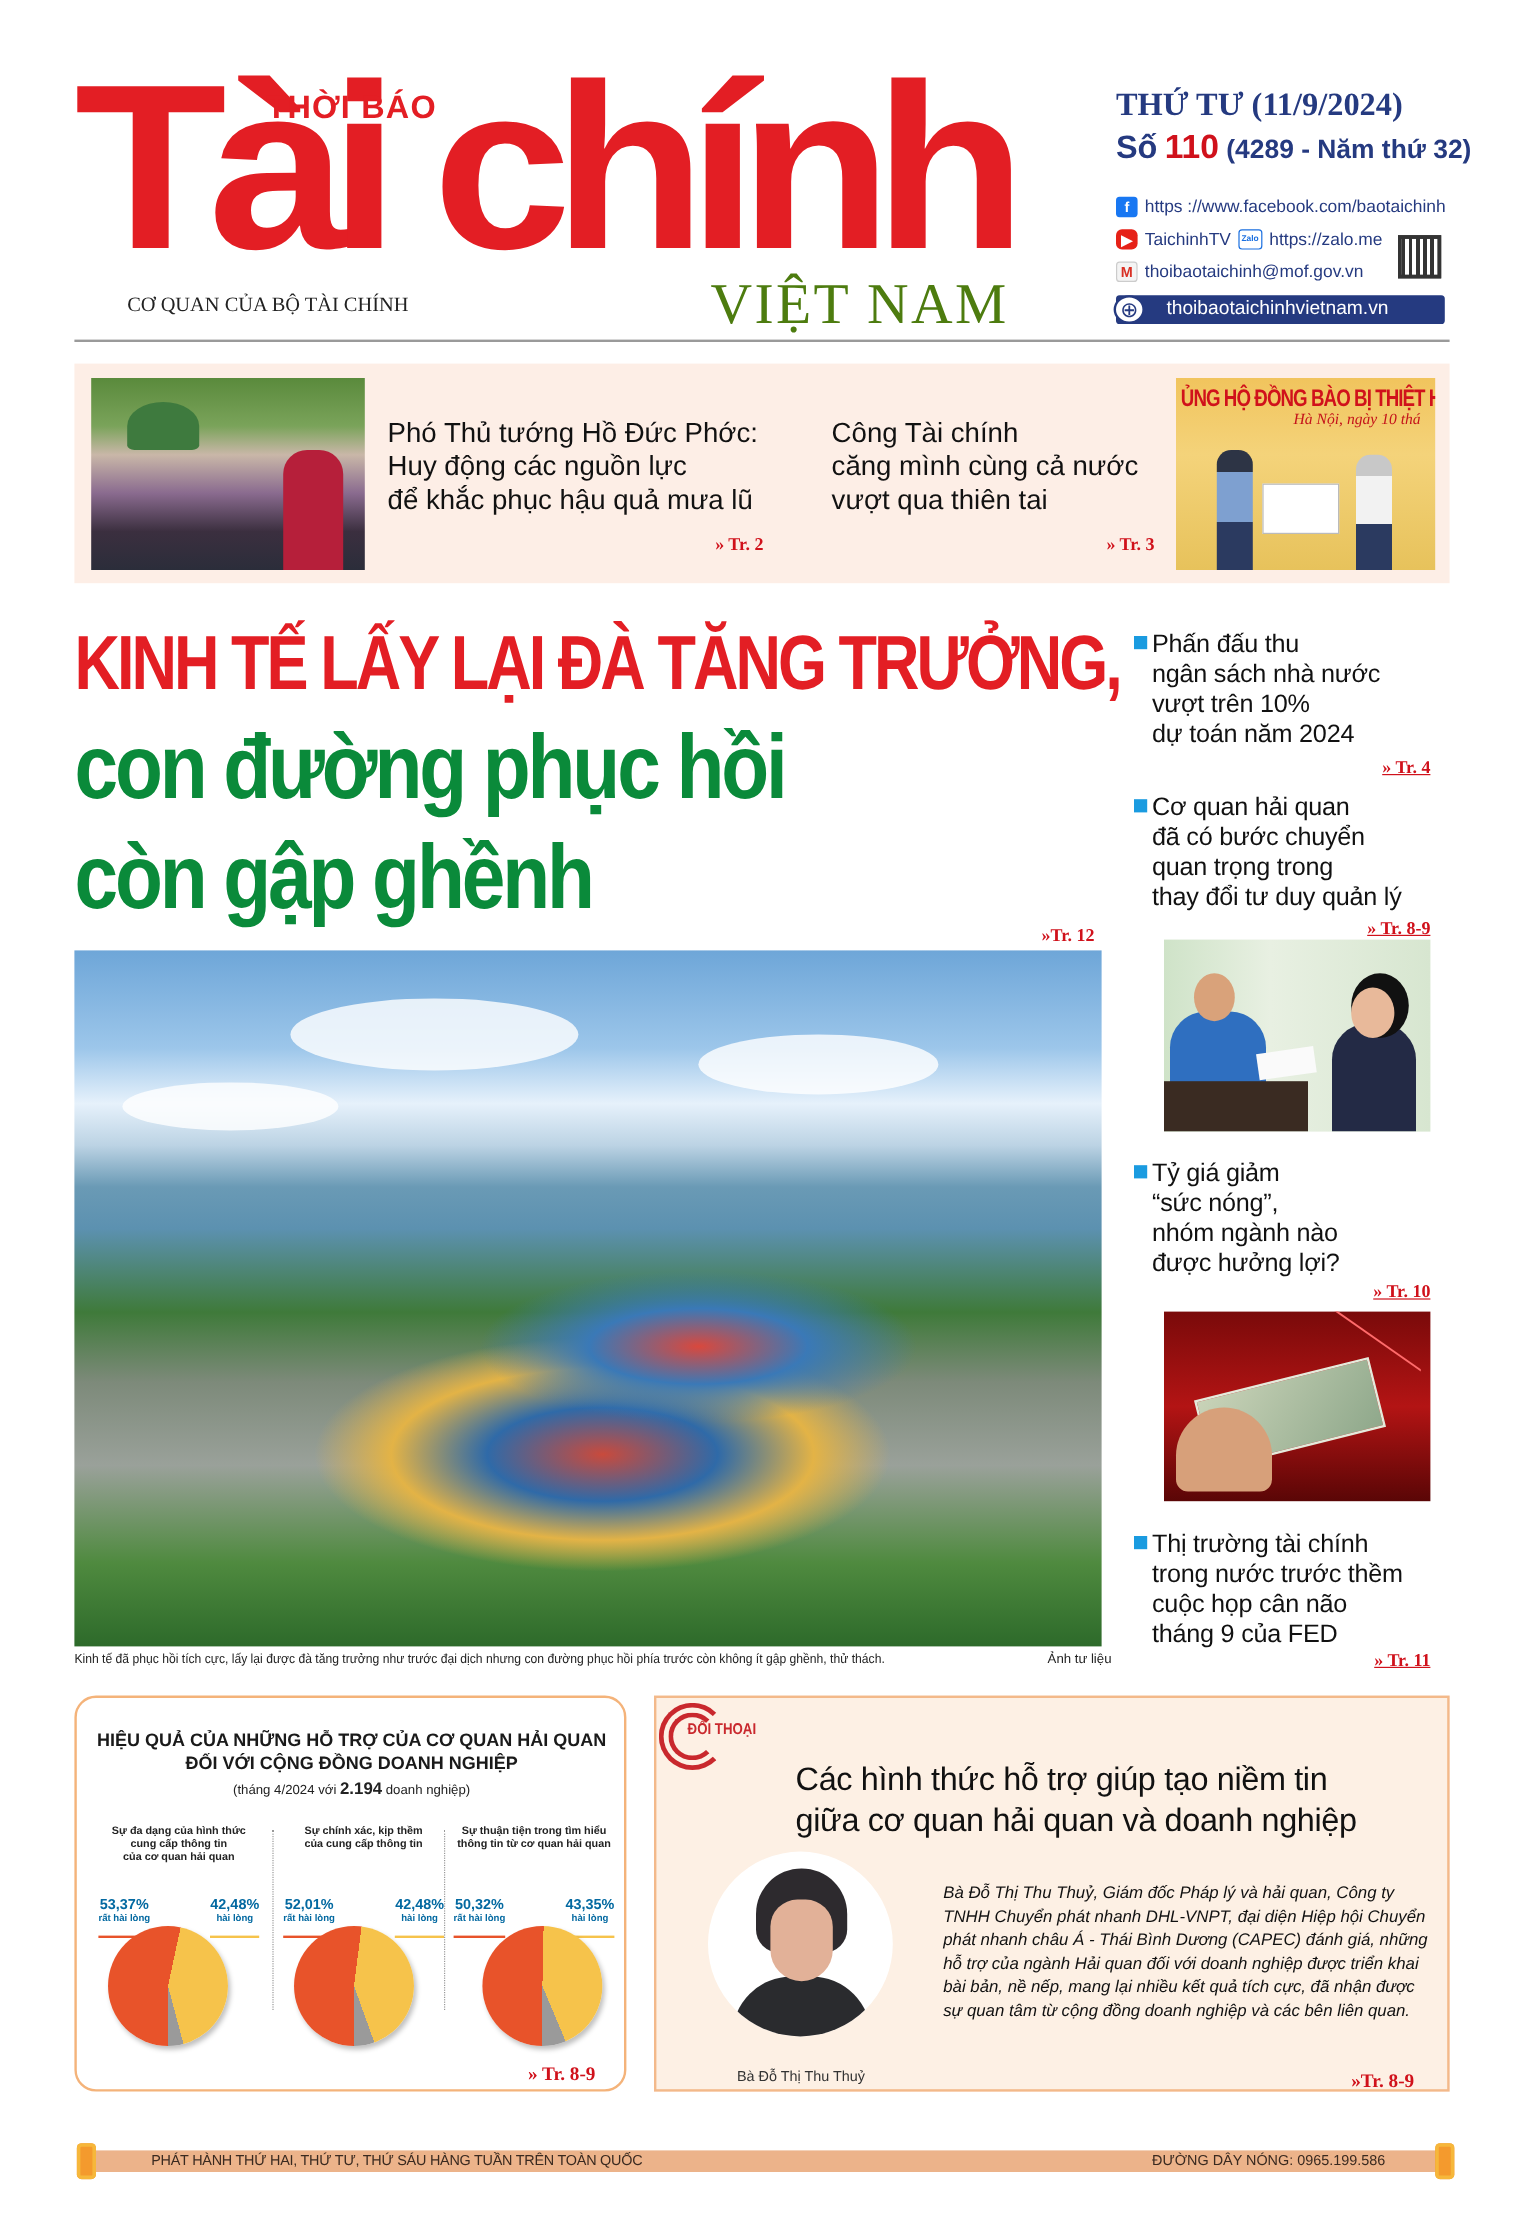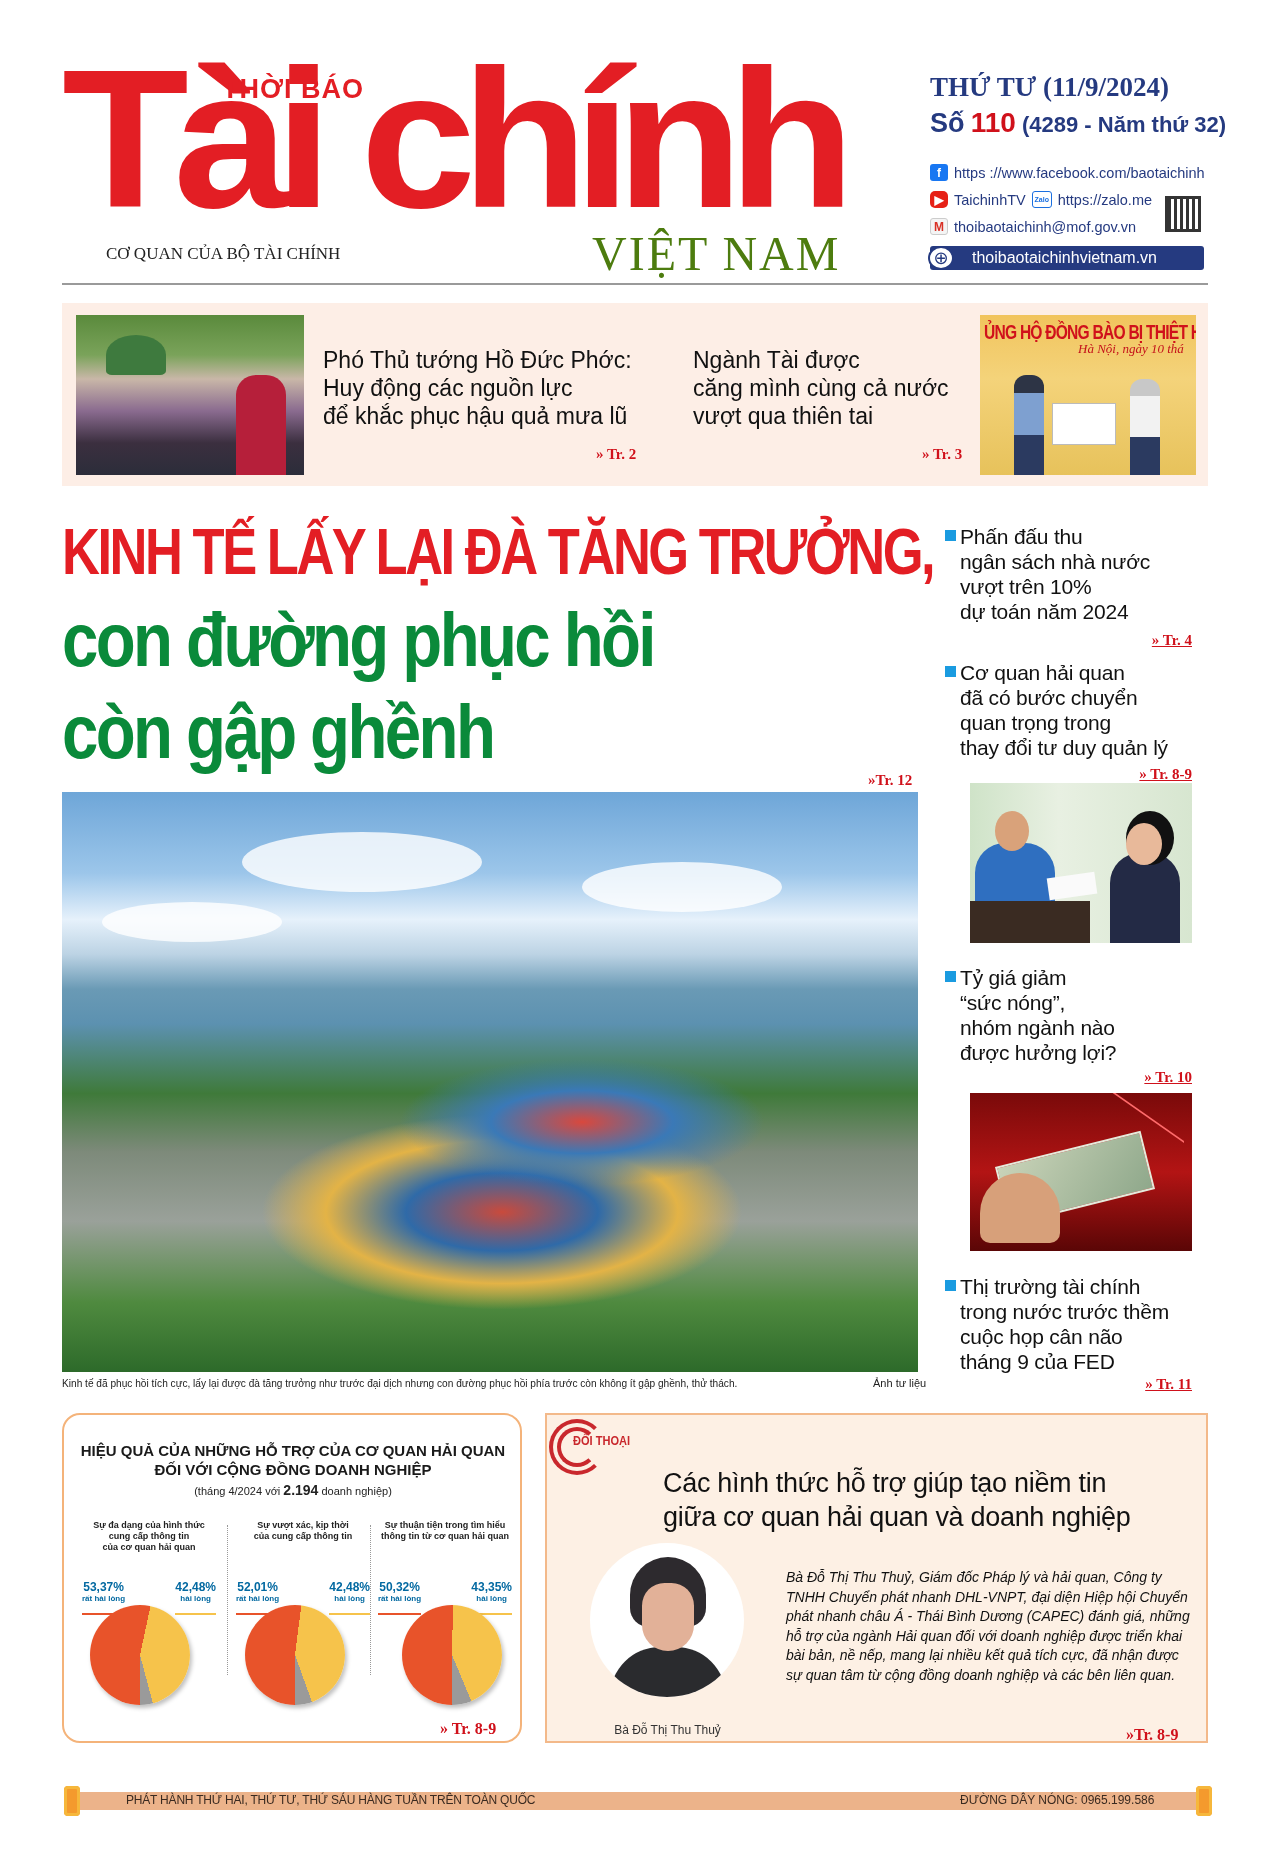--- a/index.html
+++ b/index.html
@@ -147,21 +147,21 @@
 
 <div class="abs strip"></div>
 <div class="abs photo ph-flood"></div>
 <div class="abs strip-title t1">
   <div>Phó Thủ tướng Hồ Đức Phớc:</div>
   <div>Huy động các nguồn lực</div>
   <div>để khắc phục hậu quả mưa lũ</div>
 </div>
 <div class="abs tr-ref" style="left:596px;top:446px;">» Tr. 2</div>
 <div class="abs strip-title t2">
-  <div>Ngành Tài được</div>
+  <div>Công Tài chính</div>
   <div>căng mình cùng cả nước</div>
   <div>vượt qua thiên tai</div>
 </div>
 <div class="abs tr-ref" style="left:922px;top:446px;">» Tr. 3</div>
 <div class="abs photo ph-donate">
   <div class="banner">ỦNG HỘ ĐỒNG BÀO BỊ THIỆT HẠI</div>
   <div class="sub">Hà Nội, ngày 10 thá</div>
   <div class="p1"></div>
   <div class="box"></div>
   <div class="p2"></div>
@@ -254,21 +254,21 @@
   <div class="vals">
     <div class="v a"><span>53,37%</span><small>rất hài lòng</small></div>
     <div class="v b"><span>42,48%</span><small>hài lòng</small></div>
   </div>
 </div>
 <div class="abs pie" style="left: 90px; top: 1605px; background: conic-gradient(from 180deg, rgb(232, 83, 42) 0deg, rgb(232, 83, 42) 192.132deg, rgb(246, 195, 75) 192.132deg, rgb(246, 195, 75) 345.06deg, rgb(154, 154, 154) 345.06deg, rgb(154, 154, 154) 360deg);"></div>
 <div class="abs pie-sep" style="left:227px;"></div>
 
 <div class="abs pie-col" style="left:230px;">
   <div class="cap">
-    <div>Sự vượt xác, kịp thời</div>
+    <div>Sự chính xác, kịp thềm</div>
     <div>của cung cấp thông tin</div>
   </div>
   <div class="vals">
     <div class="v a"><span>52,01%</span><small>rất hài lòng</small></div>
     <div class="v b"><span>42,48%</span><small>hài lòng</small></div>
   </div>
 </div>
 <div class="abs pie" style="left: 245px; top: 1605px; background: conic-gradient(from 180deg, rgb(232, 83, 42) 0deg, rgb(232, 83, 42) 187.236deg, rgb(246, 195, 75) 187.236deg, rgb(246, 195, 75) 340.164deg, rgb(154, 154, 154) 340.164deg, rgb(154, 154, 154) 360deg);"></div>
 <div class="abs pie-sep" style="left:370px;"></div>
 

